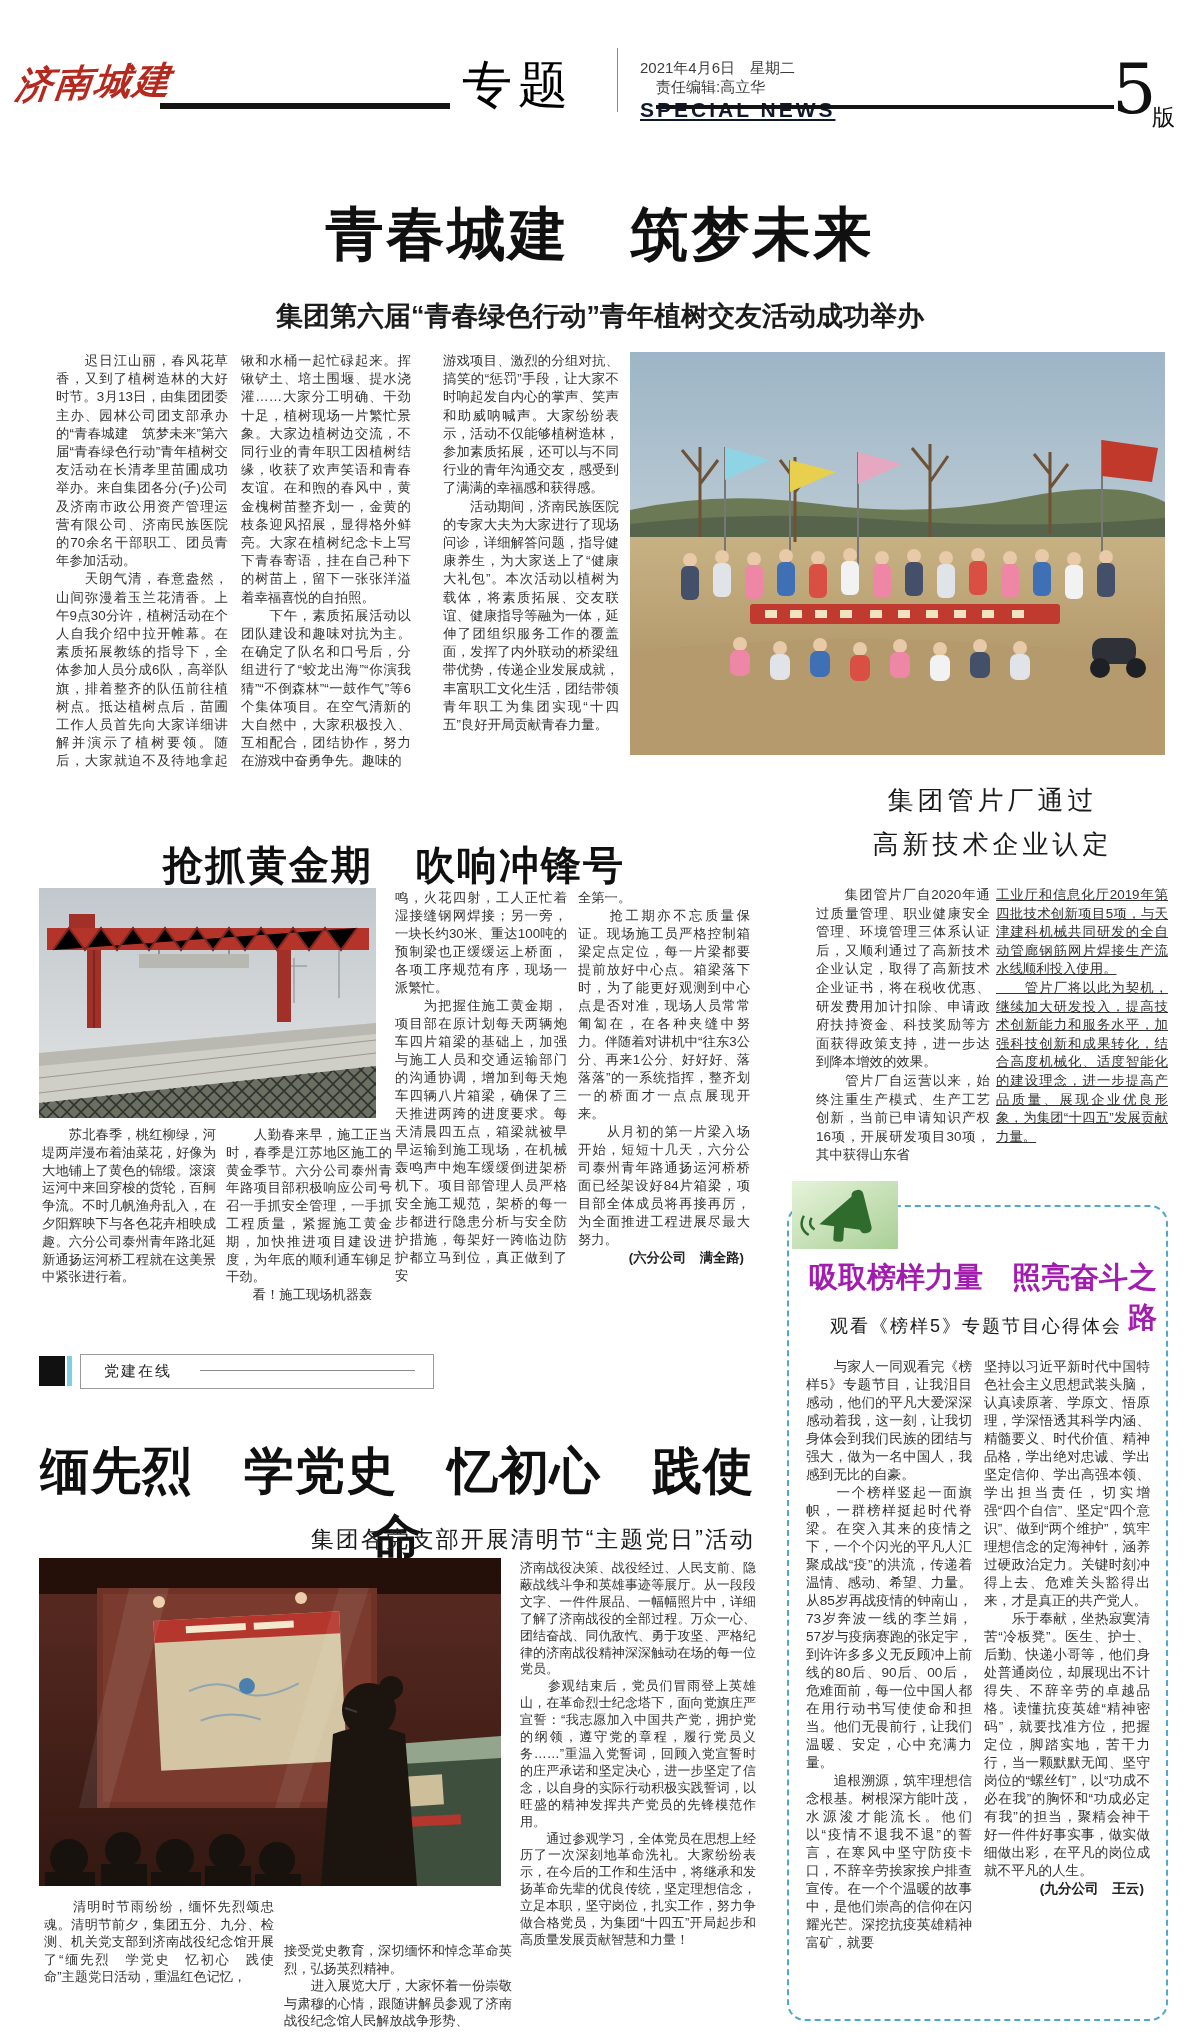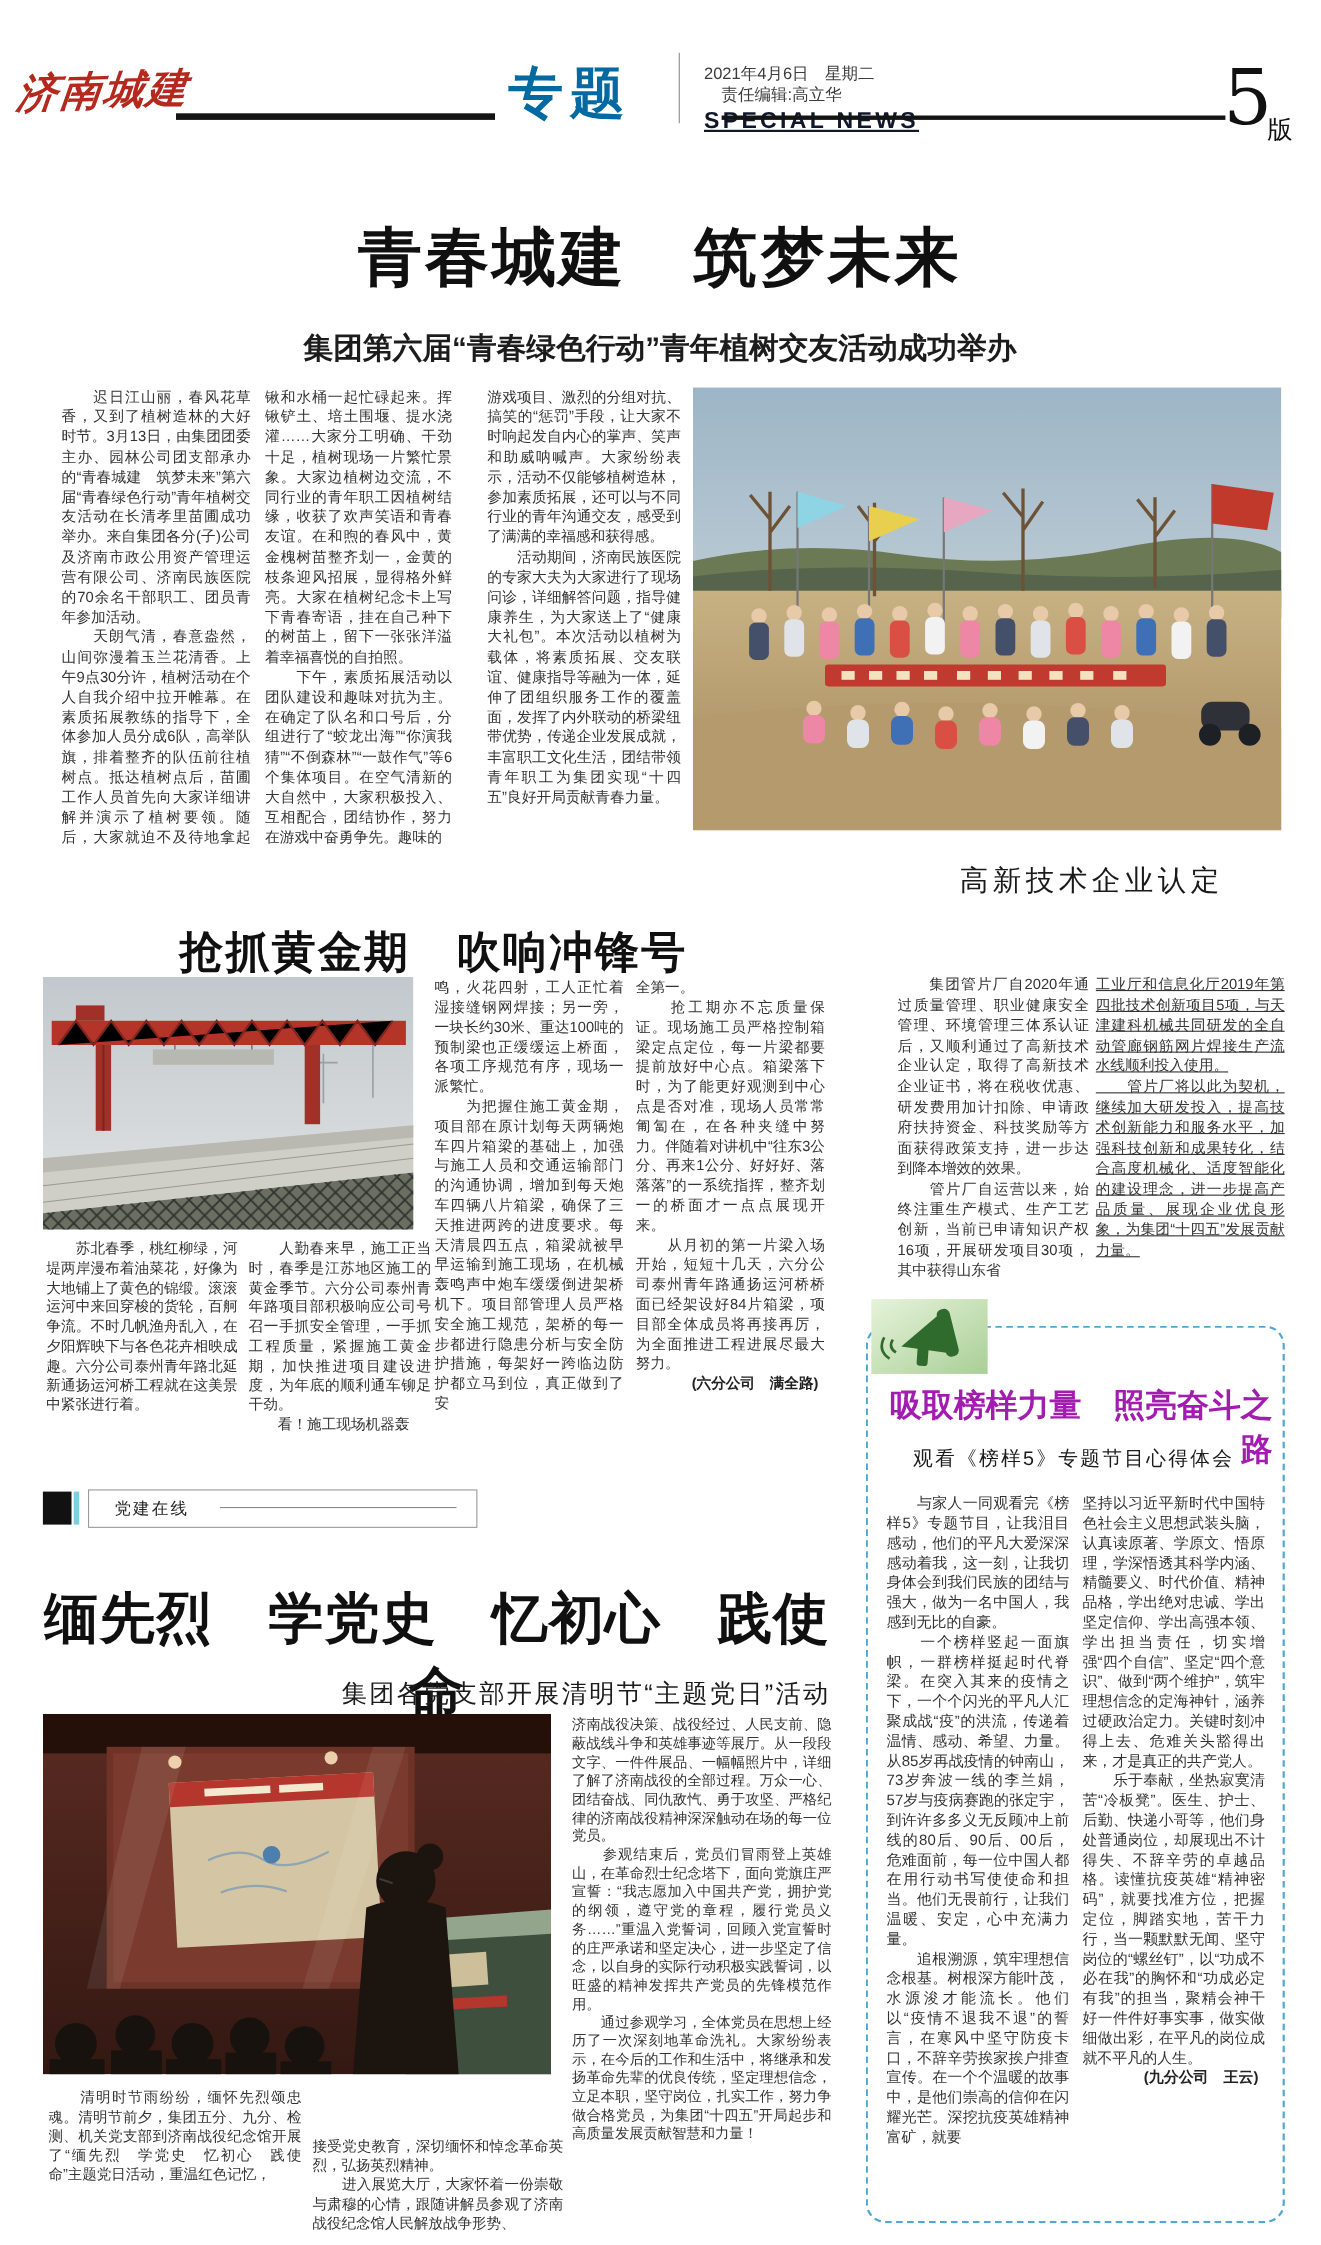--- a/index.html
+++ b/index.html
@@ -2,21 +2,21 @@
 <html><head>
 <meta charset="utf-8">
 <style>
   html,body{margin:0;padding:0;background:#e8e8e4;}
   #page{position:relative;width:1201px;height:2041px;background:#ffffff;margin:0 auto;
         font-family:"Liberation Sans",sans-serif;color:#2e2e2e;overflow:hidden;}
   .abs{position:absolute;}
   
   #logo{left:16px;top:58px;font-size:37px;font-weight:bold;color:#b5281e;
         transform:skewX(-8deg) rotate(-2deg);letter-spacing:2px;font-style:italic;}
-  #section-title{left:462px;top:52px;font-size:50px;font-weight:bold;color:#0369a1;letter-spacing:6px;}
+  #section-title{left:462px;top:52px;font-size:50px;font-weight:normal;color:#000000;letter-spacing:6px;}
   #head-divider{left:617px;top:48px;width:1px;height:64px;background:#8a8a8a;}
   #head-info{left:640px;top:58px;width:230px;font-size:15px;color:#3c3c3c;line-height:19px;}
   #head-info .l2{padding-left:16px;}
   #head-en{left:640px;top:98px;font-size:21px;color:#0f172a;letter-spacing:3px;font-weight:600;text-decoration:underline;}
   #rule-left{left:160px;top:103px;width:290px;height:6px;background:#141414;}
   #rule-right{left:656px;top:105px;width:458px;height:4px;background:#141414;}
   #page-num{left:1112px;top:48px;font-family:"DejaVu Serif",serif;font-size:70px;color:#111;}
   #page-num-label{left:1152px;top:102px;font-size:23px;color:#111;}
   
   .coltext{white-space:pre-wrap;text-align:justify;overflow:hidden;color:#333;}
@@ -236,20 +236,21 @@
 
       <g transform="translate(480,300)">
         <rect x="-18" y="-14" width="44" height="26" rx="10" fill="#2e3238"></rect>
         <circle cx="-10" cy="16" r="10" fill="#1d2024"></circle>
           <circle cx="26" cy="16" r="10" fill="#1d2024"></circle>
       </g>
     </svg>
   </div>
 
   <div class="abs" id="gp-title">
+    <div>集团管片厂通过</div>
     <div>高新技术企业认定</div>
   </div>
   <div class="abs coltext" id="gp-c1">　　集团管片厂自2020年通过质量管理、职业健康安全管理、环境管理三体系认证后，又顺利通过了高新技术企业认定，取得了高新技术企业证书，将在税收优惠、研发费用加计扣除、申请政府扶持资金、科技奖励等方面获得政策支持，进一步达到降本增效的效果。
 　　管片厂自运营以来，始终注重生产模式、生产工艺创新，当前已申请知识产权16项，开展研发项目30项，其中获得山东省</div>
   <div class="abs coltext" id="gp-c2">工业厅和信息化厅2019年第四批技术创新项目5项，与天津建科机械共同研发的全自动管廊钢筋网片焊接生产流水线顺利投入使用。
 　　管片厂将以此为契机，继续加大研发投入，提高技术创新能力和服务水平，加强科技创新和成果转化，结合高度机械化、适度智能化的建设理念，进一步提高产品质量、展现企业优良形象，为集团“十四五”发展贡献力量。</div>
 
   <div class="abs" id="qz-title">抢抓黄金期　吹响冲锋号</div>
 
   <div class="abs" id="photo-bridge">

